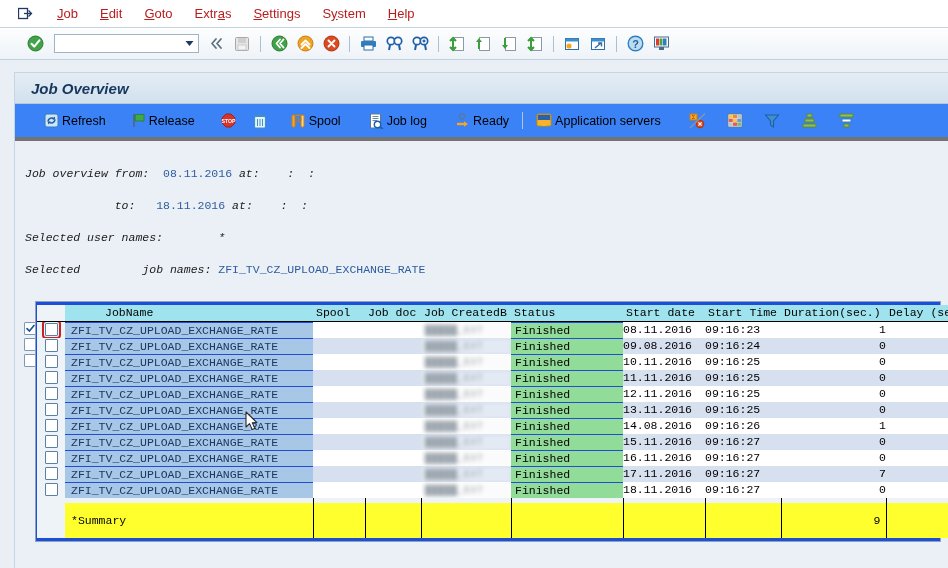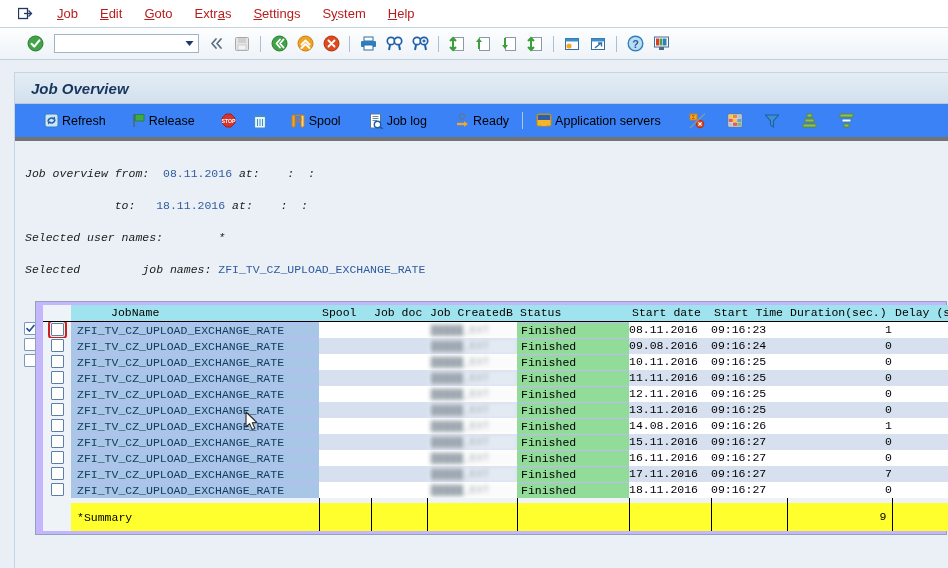--- a/index.html
+++ b/index.html
@@ -82,22 +82,22 @@
     width:11px;height:11px;border:1px solid #7d99b5;background:#fff;
     margin-right:4px;display:inline-flex;align-items:center;justify-content:center;
     flex:none;border-radius:1px;
   }
   .cbx.on{background:#fff;}
   .cbx svg{display:block;}
   .cbl{margin-right:0;white-space:pre;}
   
   #gridwrap{
     position:absolute;left:20px;top:228px;width:900px;
-    border:1px solid #8fa4b8;background:#c4b5fd;
-    padding:3px 3px 3px 7px;
+    border:1px solid #8fa4b8;background:#1d4ed8;
+    padding:3px 3px 3px 1px;
   }
   table.grid{border-collapse:collapse;table-layout:fixed;width:894px;
     font-family:"Liberation Mono","DejaVu Sans Mono",monospace;font-size:11.5px;}
   table.grid th, table.grid td{
     padding:0;margin:0;border:0;height:16px;
     overflow:hidden;white-space:nowrap;
   }
   
   thead th{
     background:#eef3f8;border-right:1px solid #000;
@@ -142,21 +142,21 @@
   }
   td.created{padding:0;background:#ffffff;}
   tr.alt td.created{background:#d6e0ef;}
   .blurtext{
     display:block;height:15px;line-height:15px;padding-left:4px;
     color:#9aa3ac;filter:blur(2.1px);letter-spacing:0.5px;font-size:10px;
     background:#fbfbfb;
   }
   tr.alt .blurtext{background:#e3eaf3;}
   
-  tr.summary td{background:#ffff2e;height:28px;line-height:18px;border-right:1px solid #000;}
+  tr.summary td{background:#ffff2e;height:35px;line-height:18px;border-right:1px solid #000;}
   tr.summary td:last-child{border-right:0;}
   tr.summary td.sel{background:#eef3f8;border-right:0;}
   tr.summary td.jobname .jn{background:#ffff2e;color:#000;}
   tr.summary td.num{background:#ffff2e;text-align:right;padding-right:5px;}
   tr.sep td{height:5px;background:#eef3f8;border-right:1px solid #000;}
   tr.sep td.sel{border-right:0;}
   tr.sep td:last-child{border-right:0;}
   
   #cursor{position:absolute;left:230px;top:338px;pointer-events:none;}
 </style>

